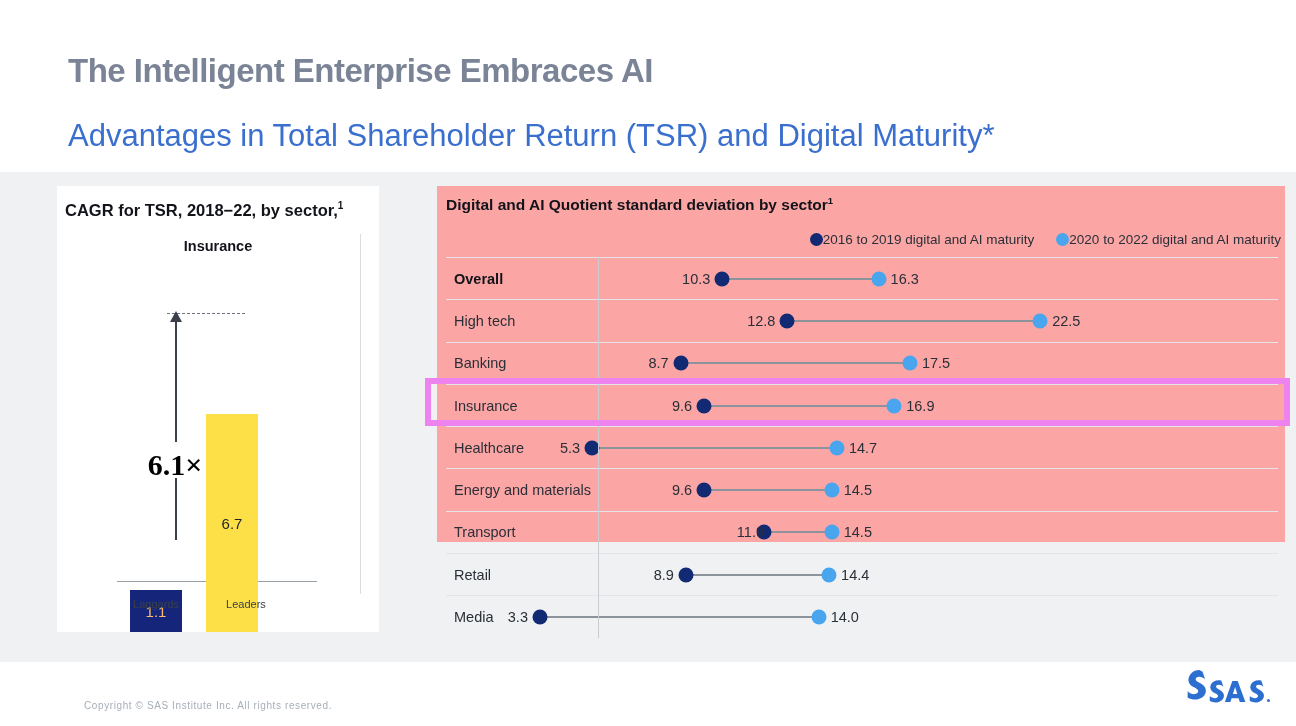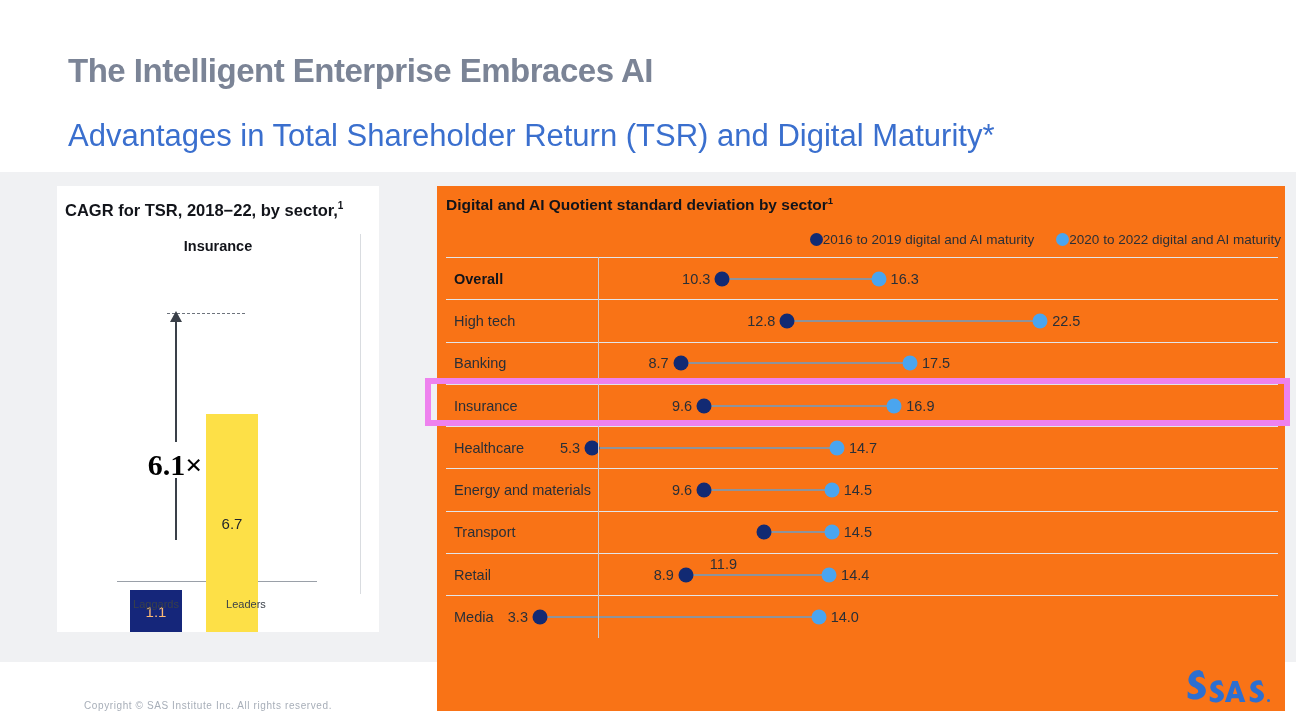--- a/index.html
+++ b/index.html
@@ -159,22 +159,22 @@
     position: absolute;
     right: 18px; top: 48px;
     width: 1px; height: 360px;
     background: #d9dce0;
   }
 
   
   #right-card {
     position: absolute;
     left: 437px; top: 186px;
-    width: 848px; height: 525px;
-    background: #f97316;
+    width: 848px; height: 356px;
+    background: #fca5a5;
   }
   #right-card-title {
     position: absolute;
     left: 9px; top: 9px;
     font-size: 15.5px;
     font-weight: bold;
     color: #12141a;
     white-space: nowrap;
   }
   #right-card-title sup { font-size: 9.5px; }
@@ -399,21 +399,21 @@
           <div class="dval left" style="left: 94.08px;">9.6</div>
           <div class="dval" style="left: 245.725px;">14.5</div>
         </div>
       </div>
       <div class="row">
         <div class="row-label">Transport</div>
         <div class="plot">
           <div class="connector" style="left: 165.995px; width: 67.73px;"></div>
           <div class="dot navy" style="left: 165.995px;"></div>
           <div class="dot light" style="left: 233.725px;"></div>
-          <div class="dval left" style="left: 139px; margin-top: 32px;">11.9</div>
+          <div class="dval left" style="left: 166px;">11.9</div>
           <div class="dval" style="left: 245.725px;">14.5</div>
         </div>
       </div>
       <div class="row">
         <div class="row-label">Retail</div>
         <div class="plot">
           <div class="connector" style="left: 87.845px; width: 143.275px;"></div>
           <div class="dot navy" style="left: 87.845px;"></div>
           <div class="dot light" style="left: 231.12px;"></div>
           <div class="dval left" style="left: 75.845px;">8.9</div>

